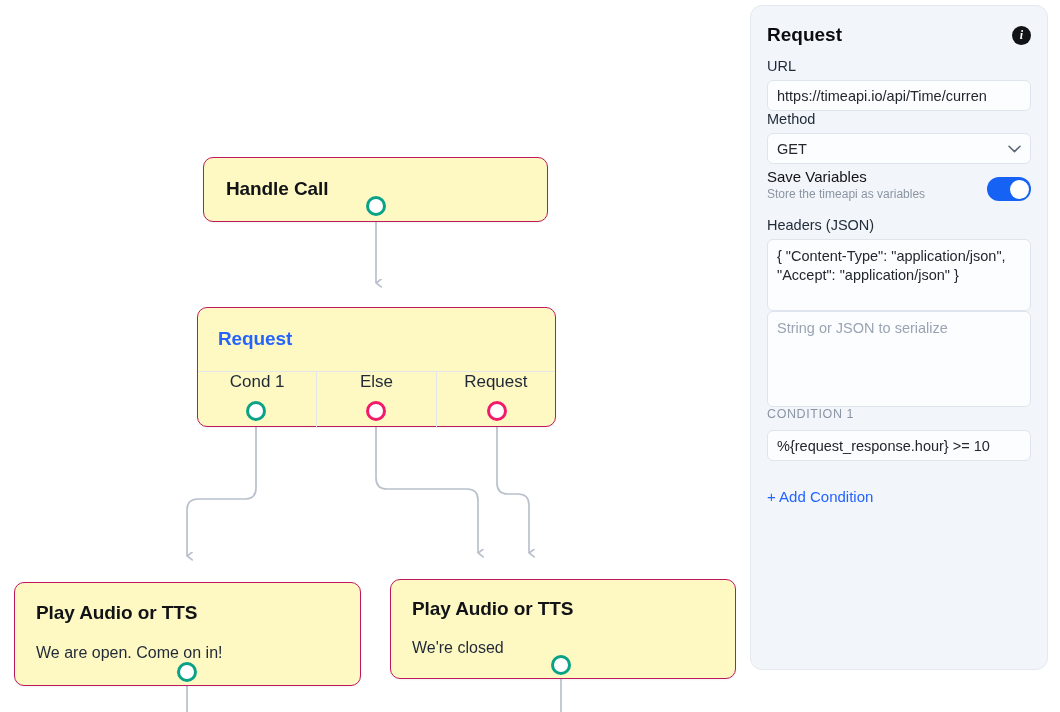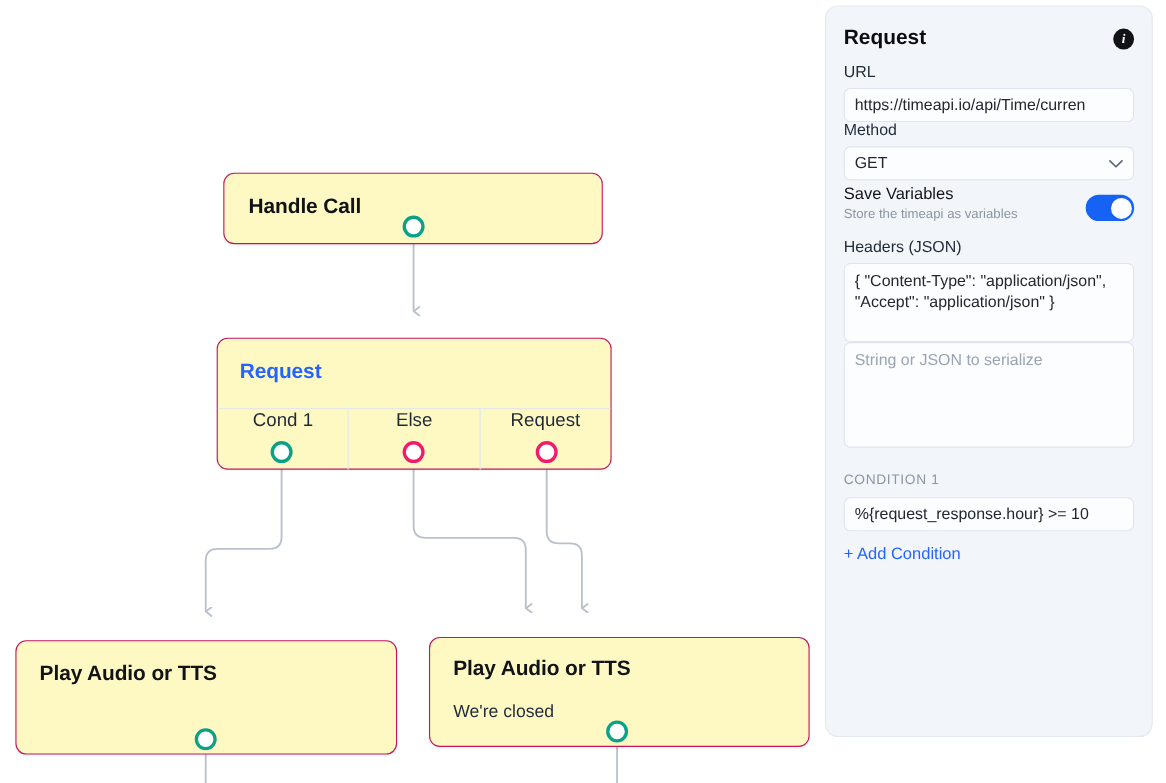--- a/index.html
+++ b/index.html
@@ -153,24 +153,24 @@
     font-size: 14.5px; color: #23272e;
     line-height: 1.28;
     font-family: "Liberation Sans", sans-serif;
     outline: none; resize: none;
     overflow: hidden;
   }
   #headers-box { height: 72px; }
   #body-box { height: 96px; color: #9aa4b2; }
   .section-label {
     font-size: 12.5px; color: #8b95a3; letter-spacing: .6px;
-    margin-top: 22px; margin-bottom: 9px;
+    margin-bottom: 9px;
   }
   .add-link {
-    font-size: 15px; color: #2563ff; margin-top: 12px; cursor: pointer; display: inline-block;
+    font-size: 15px; color: #2563ff; margin-top: 27px; cursor: pointer; display: inline-block;
   }
 </style>
 </head>
 <body>
 
 <div id="root">
 
   <div id="canvas">
 
     <svg id="edges" viewBox="0 0 748 712">
@@ -214,20 +214,21 @@
           <span>Request</span>
         </div>
       </div>
     </div>
     <div class="port teal" style="left:246px; top:401px;"></div>
     <div class="port pink" style="left:366px; top:401px;"></div>
     <div class="port pink" style="left:487px; top:401px;"></div>
 
     <div class="node play-node" id="node-play-left">
       <span class="node-title">Play Audio or TTS</span>
+      <span class="node-sub">We are open. Come on in!</span>
     </div>
     <div class="port teal" style="left:177px; top:662px;"></div>
 
     <div class="node play-node" id="node-play-right">
       <span class="node-title">Play Audio or TTS</span>
       <span class="node-sub">We're closed</span>
     </div>
     <div class="port teal" style="left:551px; top:655px;"></div>
 
   </div>

